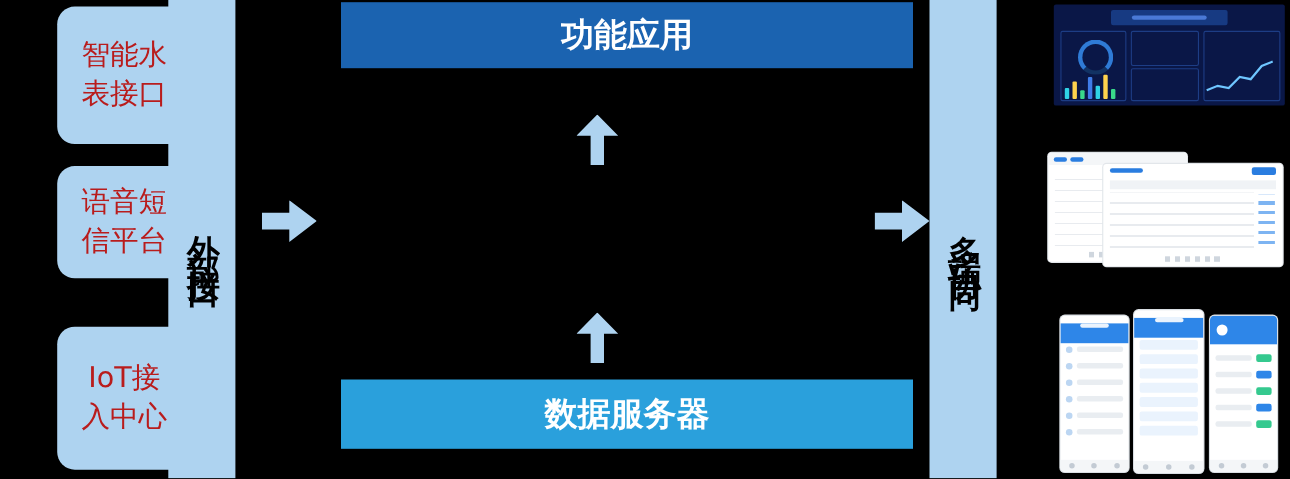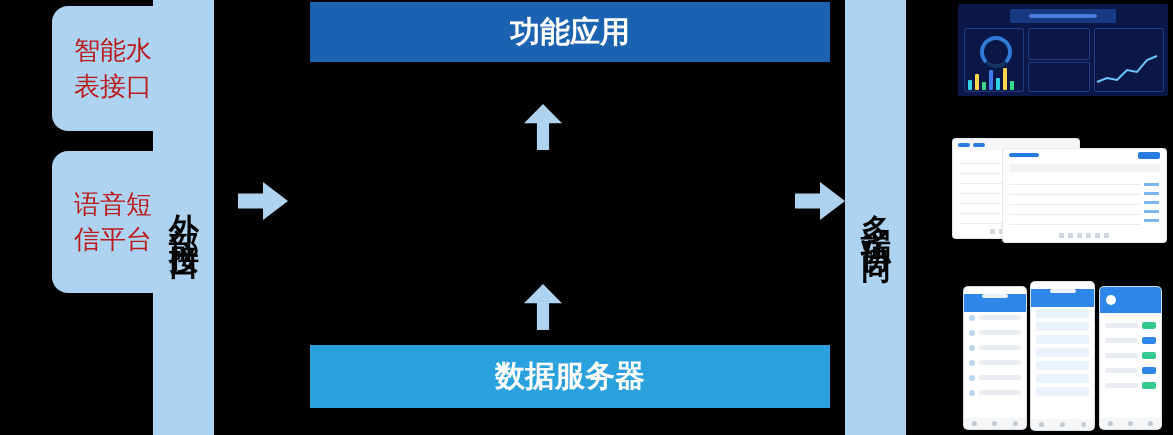--- a/index.html
+++ b/index.html
@@ -13,21 +13,21 @@
     font-family:"DejaVu Sans","Liberation Sans",sans-serif;overflow:hidden;
   }
   
   .src-box{
     position:absolute;left:8px;width:122px;background:var(--lb);
     border-radius:16px;display:flex;align-items:center;justify-content:center;
     text-align:center;font-size:26px;line-height:1.35;color:#b91c1c;
     white-space:pre-line;font-weight:500;margin-left:44px;
   }
   .src-1{top:6px;height:125px;}
-  .src-2{top:151px;height:142px;}
+  .src-2{top:151px;height:102px;}
   .src-3{top:297px;height:130px;}
   
   .rail{
     position:absolute;top:0;height:435px;width:61px;background:var(--lb);
     display:flex;align-items:center;justify-content:center;
     writing-mode:vertical-rl;text-orientation:upright;
     font-size:30px;font-weight:700;color:#000;letter-spacing:14px;
   }
   .rail-left{left:153px;}
   .rail-right{left:845px;}
@@ -114,20 +114,22 @@
 </style>
 </head>
 <body>
 
 <div class="canvas">
 
   <div class="src-box src-1">智能水
 表接口</div>
   <div class="src-box src-2">语音短
 信平台</div>
+  <div class="src-box src-3">IoT接
+入中心</div>
 
   <div class="rail rail-left">外部接口</div>
 
   <div class="arrow-right ar-1"></div>
 
   <div class="layer layer-1">功能应用</div>
   <div class="arrow-up au-1"></div>
   <div class="arrow-up au-2"></div>
   <div class="layer layer-3">数据服务器</div>
 

